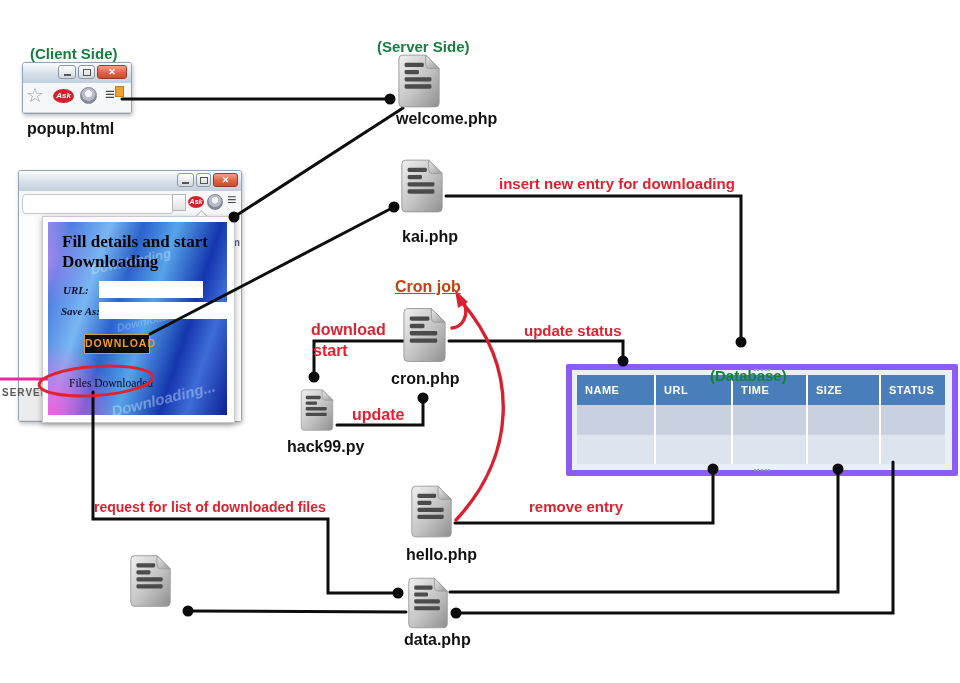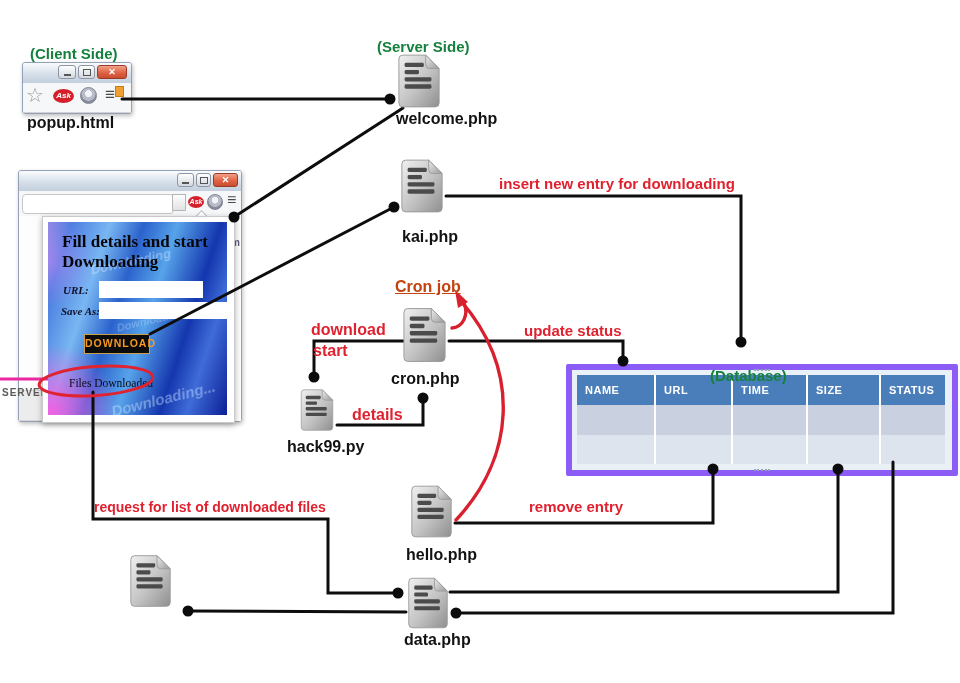--- a/index.html
+++ b/index.html
@@ -117,21 +117,21 @@
       </div>
     </div>
     <div class="toolbar" style="top:20px;height:29px;">
       <span class="abs" style="left:3px;top:0px;font-size:20px;color:#9a9a9a;">☆</span>
       <span class="askoval" style="position:absolute;left:30px;top:6px;width:21px;height:14px;font-size:8px;line-height:14px;">Ask</span>
       <span class="globe" style="position:absolute;left:57px;top:4px;width:17px;height:17px;"></span>
       <span class="menuicon abs" style="left:82px;top:2px;font-size:17px;">≡</span>
       <span class="abs" style="left:92px;top:3px;width:7px;height:9px;background:#f0a030;border:1px solid #c57f1a;"></span>
     </div>
   </div>
-  <div class="lbl" style="left:27px;top:114px;text-align:center;">popup.html</div>
+  <div class="lbl" style="left:27px;top:120px;text-align:center;">popup.html</div>
 
   <div class="win" style="left:18px;top:170px;width:222px;height:250px;">
     <div class="titlebar">
       <div class="capbtns" style="right:3px;">
         <div class="cap" style="width:17px;">
             <div class="bar"></div>
           </div>
         <div class="cap" style="width:15px;">
             <div class="box"></div>
           </div>
@@ -274,17 +274,17 @@
   <div class="lbl" style="left:404px;top:631px;">data.php</div>
 
   <svg class="docsvg" style="left:128px;top:550px;" width="45" height="62">
       <use href="#doc"></use>
     </svg>
 
   <div class="redlbl" style="left:499px;top:175px;">insert new entry for downloading</div>
   <div class="redlbl" style="left:524px;top:322px;">update status</div>
   <div class="redlbl" style="left:311px;top:321px;font-size:16px;">download</div>
   <div class="redlbl" style="left:313px;top:342px;font-size:16px;">start</div>
-  <div class="redlbl" style="left:352px;top:406px;font-size:16px;">details</div>
+  <div class="redlbl" style="left:352px;top:406px;font-size:16px;">update</div>
   <div class="redlbl" style="left:529px;top:498px;">remove entry</div>
   <div class="redlbl" style="left:94px;top:499px;font-size:14px;">request for list of downloaded files</div>
 
 </div>
 
 </body></html>

